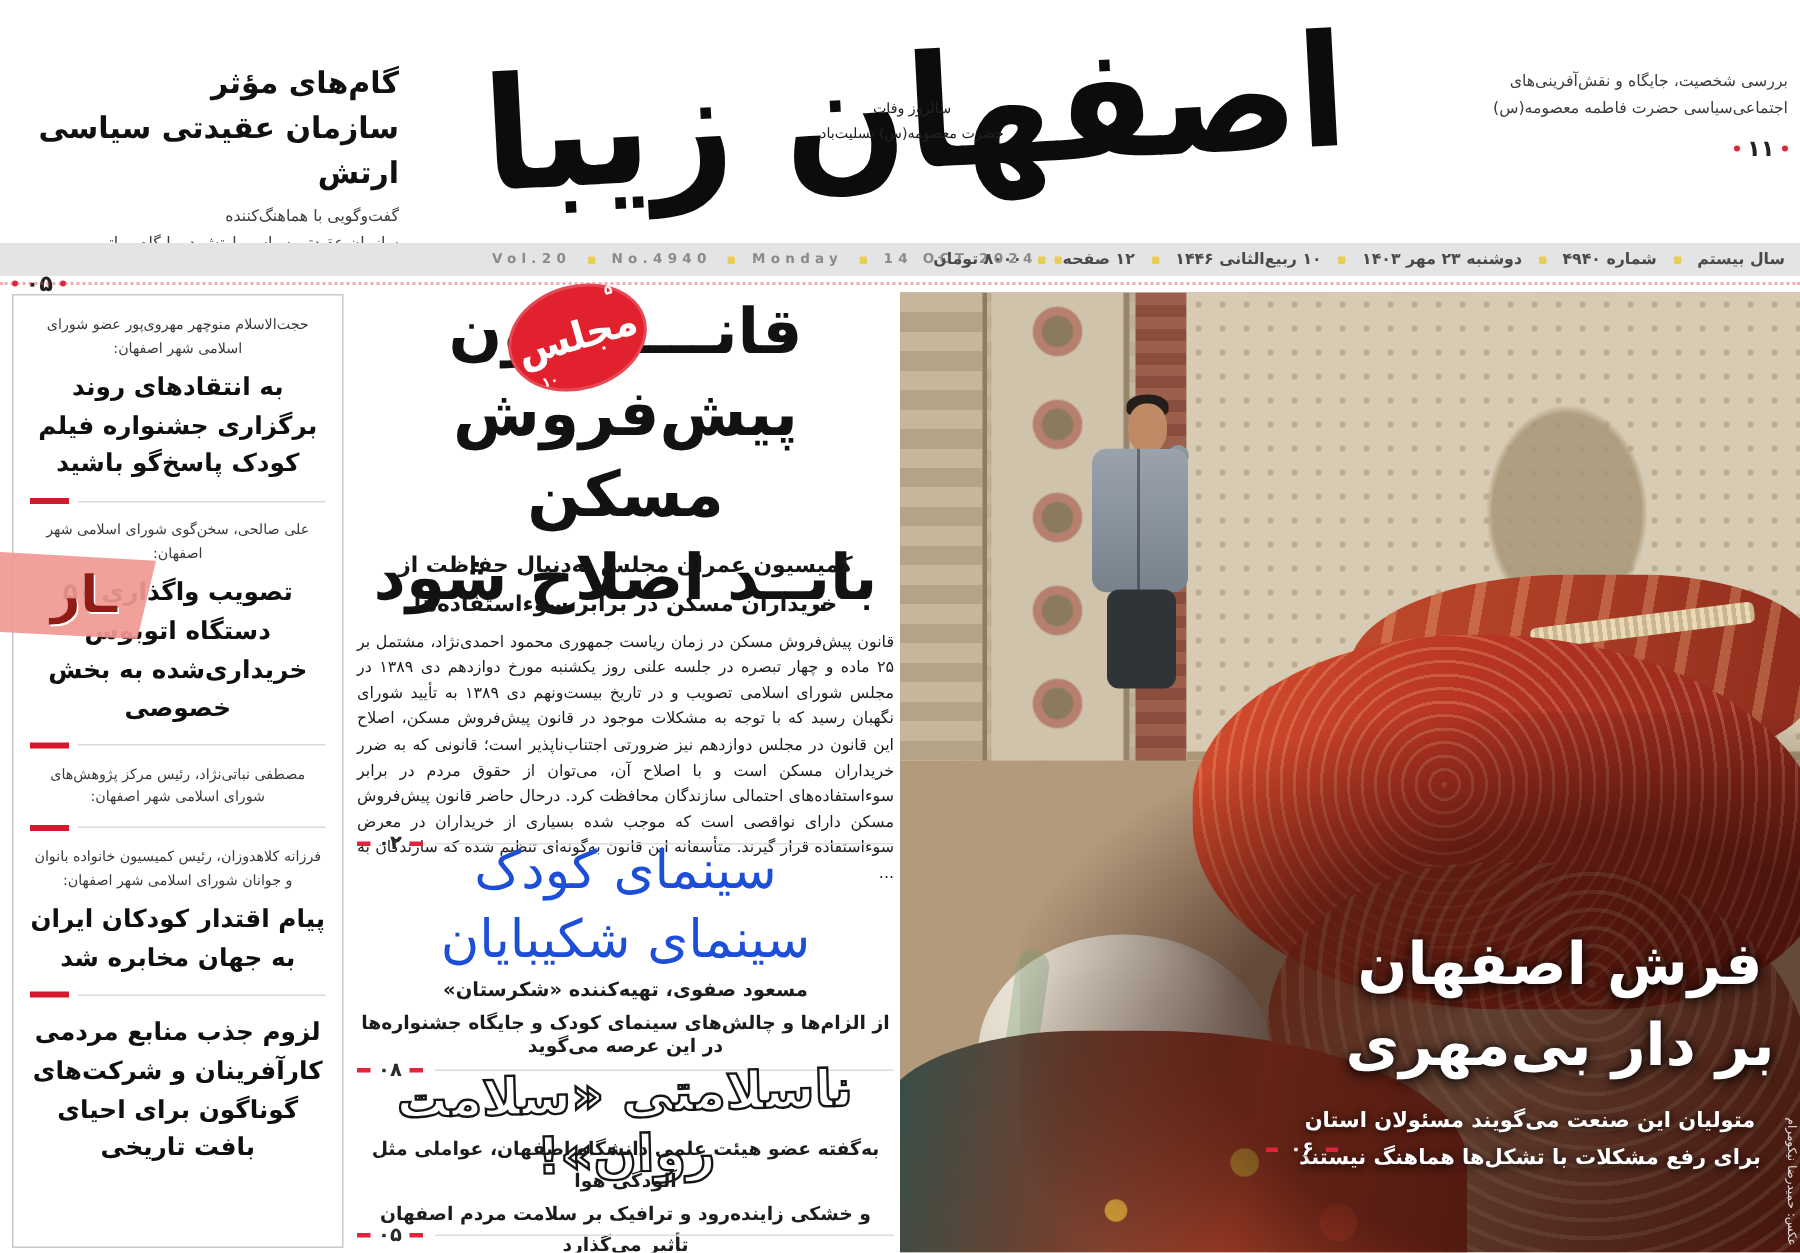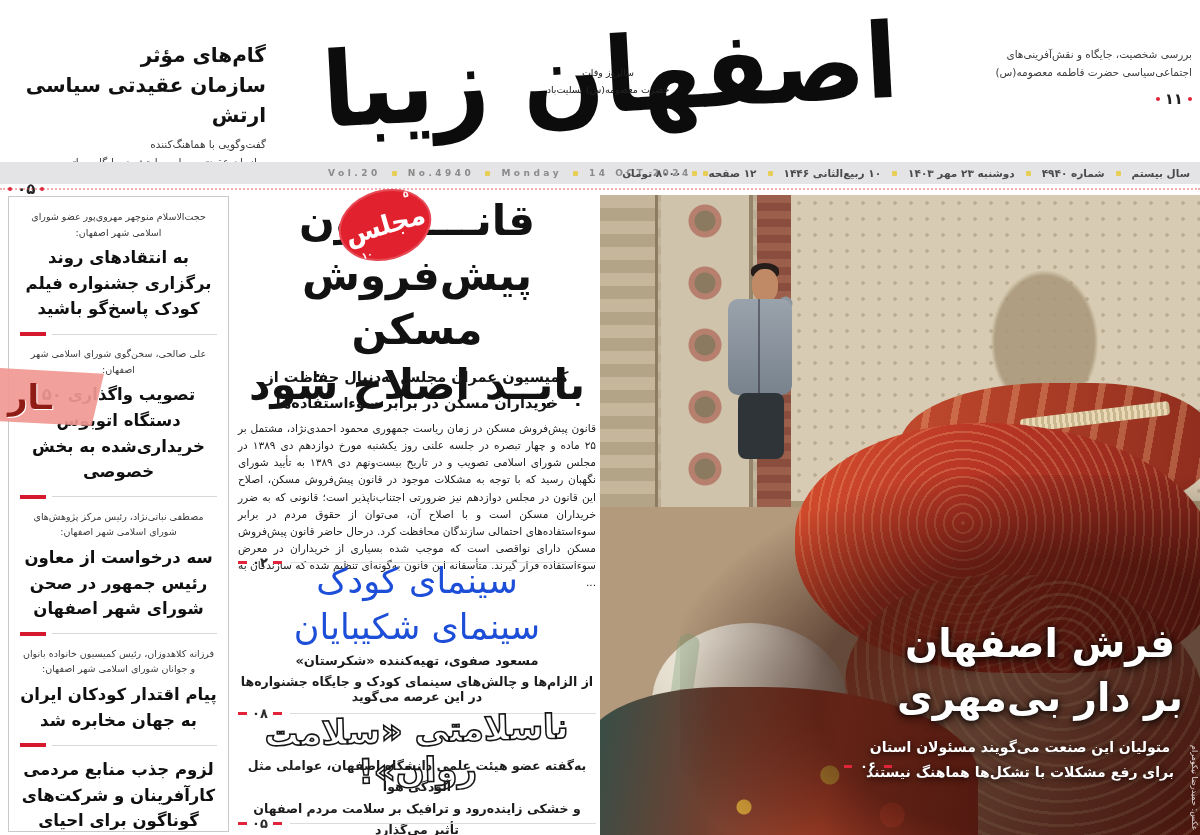--- a/index.html
+++ b/index.html
@@ -44,21 +44,21 @@
   .sep-red { width:26px; height:4px; background:#d6182f; flex:none; }
   .sep-line { flex:1; height:1px; background:#d8d8d8; margin-left:6px; }
 
   .pageref { display:flex; align-items:center; direction:ltr; margin-top:8px; }
   .pageref .dash { width:9px; height:3px; background:#e0243a; flex:none; }
   .pageref .num { font-weight:bold; font-size:13px; color:#2b2b2b; margin:0 5px; direction:rtl; }
   .pageref .rule { flex:1; height:1px; background:#dcdcdc; margin-left:8px; }
 
   #ribbon { left:0; top:368px; width:104px; height:58px; z-index:6;
     background:rgba(240,152,146,.92); clip-path:polygon(0 0,100% 10%,88% 100%,0 92%);
-    display:flex; align-items:center; justify-content:flex-start; padding-left:8px;
+    display:flex; align-items:center; justify-content:center; padding-left:8px;
     color:#8f1d15; font-size:34px; font-weight:bold; text-shadow:1px 1px 0 #ffffff; direction:ltr; }
 
   
   #midcol { left:238px; top:0; width:358px; height:835px; }
   .mid { position:absolute; left:0; width:358px; direction:rtl; text-align:center; }
   #lead-head { top:194px; font-size:42px; font-weight:bold; line-height:1.3; color:#121212; }
   #stamp { left:338px; top:190px; width:94px; height:70px; background:#e2212f; border-radius:50%;
     transform:rotate(-16deg); z-index:4; display:flex; align-items:center; justify-content:center;
     color:#fff; font-weight:bold; font-size:26px; box-shadow:inset 0 0 0 2px rgba(255,255,255,.18); }
   #stamp .deco1 { position:absolute; top:6px; right:16px; font-size:9px; }
@@ -222,21 +222,20 @@
     <div class="side-kicker">علی صالحی، سخن‌گوی شورای اسلامی شهر اصفهان:</div>
     <div class="side-head">تصویب واگذاری ۵۰ دستگاه اتوبوس خریداری‌شده به بخش خصوصی</div>
   </div>
   <div class="side-sep">
       <span class="sep-red"></span>
       <span class="sep-line"></span>
     </div>
 
   <div class="side-item">
     <div class="side-kicker">مصطفی نباتی‌نژاد، رئیس مرکز پژوهش‌های شورای اسلامی شهر اصفهان:</div>
-    <div class="side-head">سه درخواست از معاون رئیس جمهور در صحن شورای شهر اصفهان</div>
   </div>
   <div class="side-sep">
       <span class="sep-red"></span>
       <span class="sep-line"></span>
     </div>
 
   <div class="side-item">
     <div class="side-kicker">فرزانه کلاهدوزان، رئیس کمیسیون خانواده بانوان و جوانان شورای اسلامی شهر اصفهان:</div>
     <div class="side-head">پیام اقتدار کودکان ایران به جهان مخابره شد</div>
   </div>

